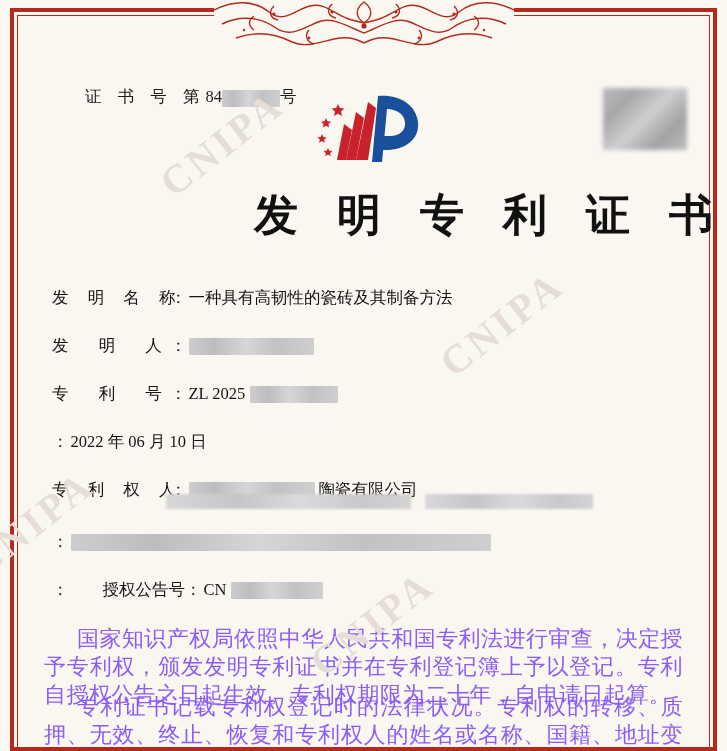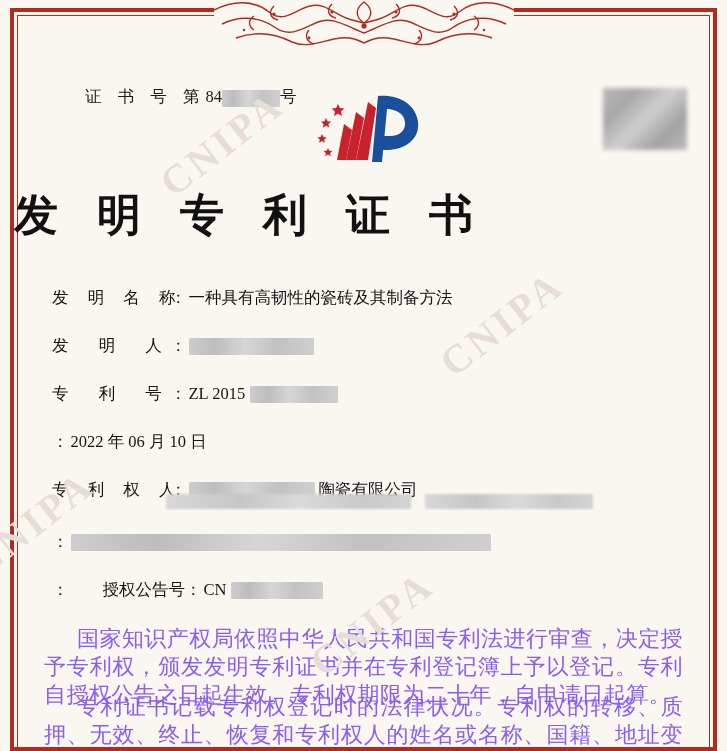--- a/index.html
+++ b/index.html
@@ -129,21 +129,21 @@
     width: 140px;
     height: 82px;
   }
 
   
   .title {
     position: absolute;
     left: 0;
     right: 0;
     top: 186px;
-    text-align: left;
+    text-align: right;
     font-size: 44px;
     font-weight: bold;
     letter-spacing: 14px;
     color: #111;
     text-indent: 14px;
     font-family: "Liberation Serif", "DejaVu Serif", serif;
   }
 
   
   .fields {
@@ -281,21 +281,21 @@
 
     <div class="row">
       <span class="label lbl-spread-4">发 明 人</span>
       <span class="colon">：</span>
       <span class="redact" style="width:125px;height:17px;"></span>
     </div>
 
     <div class="row">
       <span class="label lbl-spread-4">专 利 号</span>
       <span class="colon">：</span>
-      <span class="value">ZL 2015</span>
+      <span class="value">ZL 2025</span>
       <span class="redact" style="width:88px;height:17px;margin-left:5px;"></span>
     </div>
 
     <div class="row">
       <span class="colon">：</span>
       <span class="value">2022 年 06 月 10 日</span>
     </div>
 
     <div class="row" style="margin-bottom:6px;">
       <span class="label lbl-spread-5">专 利 权 人</span>

